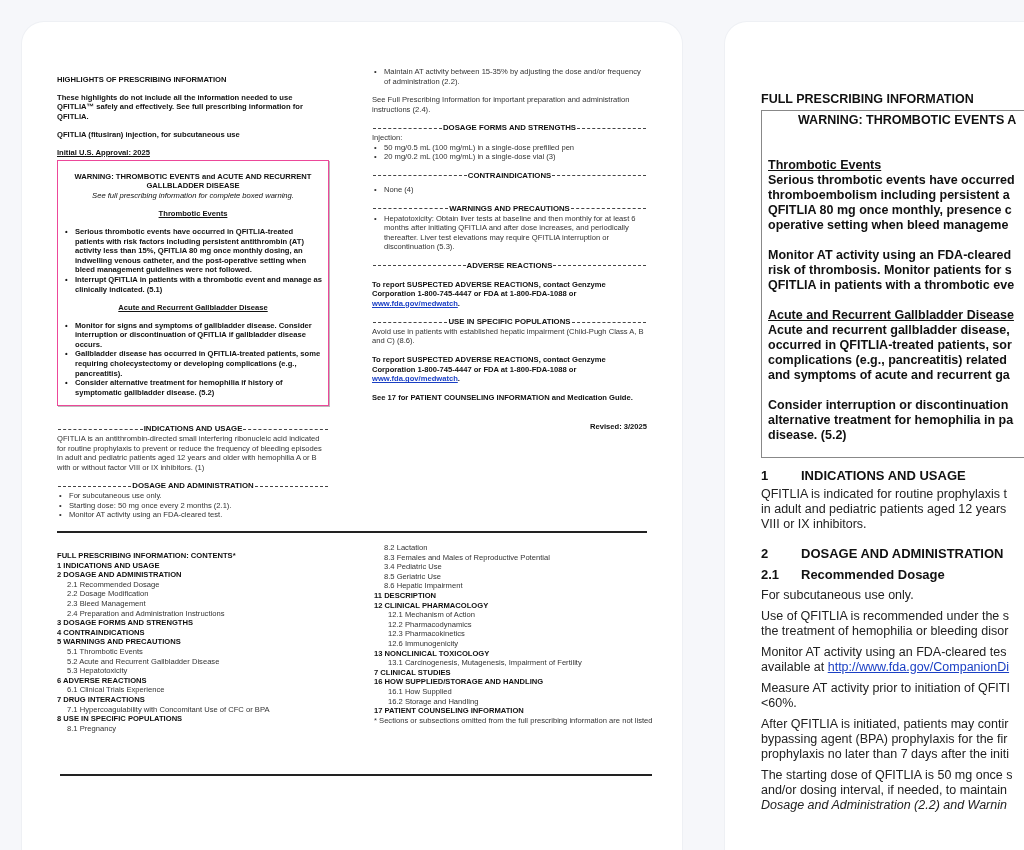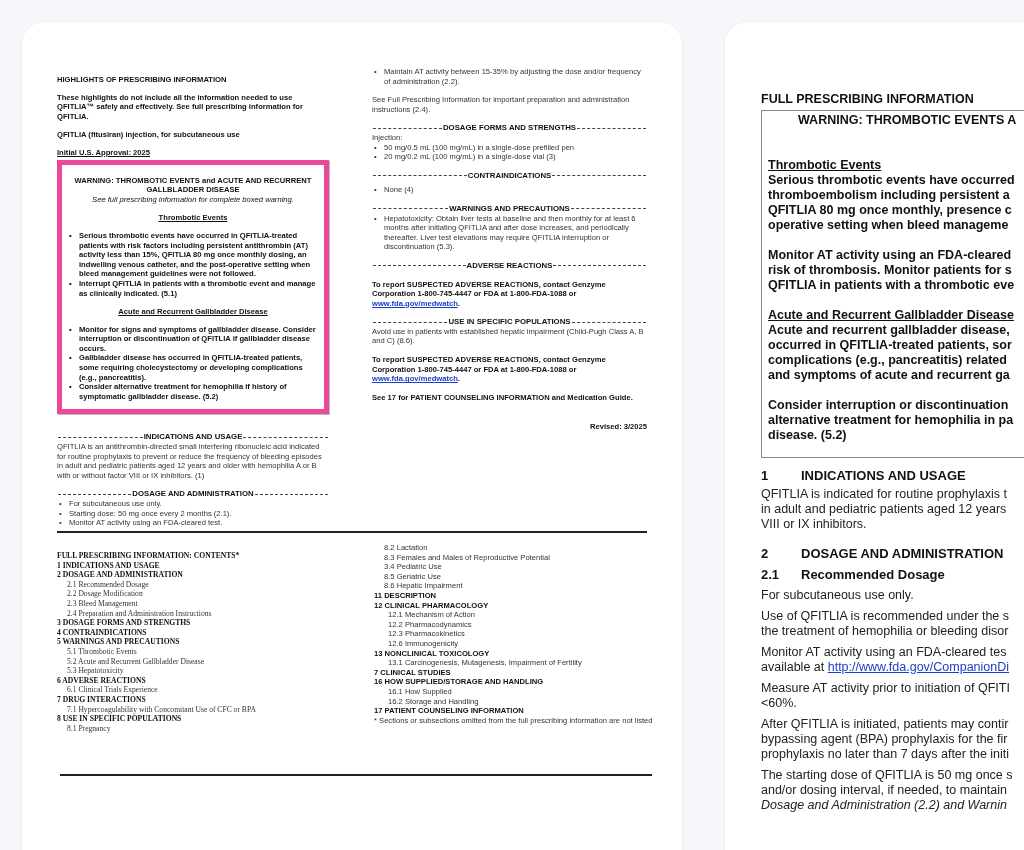--- a/index.html
+++ b/index.html
@@ -23,39 +23,39 @@
   #hl-left { left: 35px; top: 45px; width: 272px; }
   #hl-right { left: 350px; top: 45px; width: 275px; }
   .b { font-weight: bold; margin-top: 8px; }
   .u { text-decoration: underline; }
   .i { font-style: italic; }
   .gray { color: #333; }
   p { margin: 0; }
   .mt { margin-top: 9px; }
   .mt-s { margin-top: 5px; }
   .boxed {
-    border: 5px solid #ec4899; margin-top: 2px; padding: 3px 5px 8px 5px;
+    border: 1px solid #ec4899; margin-top: 2px; padding: 3px 5px 8px 5px;
     box-shadow: 1px 1px 0 #bbb;
   }
   .center { text-align: center; }
   ul { margin: 0; padding: 0 0 0 12px; list-style: none; }
   ul li { position: relative; }
   ul li::before { content: "\2022"; position: absolute; left: -10px; }
   .dash-head {
     font-weight: bold; white-space: nowrap; overflow: hidden;
     display: flex; align-items: center; font-size: 7.8px;
   }
   .dash-head .dash { flex: 1; border-top: 1px dashed #444; height: 0; margin: 0 1px; }
   a.link { color: #1a3fc4; text-decoration: underline; font-weight: bold; }
   .revised { text-align: right; font-weight: bold; margin-top: 20px; }
   .hrule { position: absolute; height: 2px; background: #222; }
 
   
   .toc { position: absolute; font-size: 7.6px; line-height: 9.6px; }
-  #toc-left { left: 35px; top: 521px; width: 300px; font-family: Liberation Serif, serif; }
+  #toc-left { left: 35px; top: 521px; width: 300px; }
   #toc-right { left: 352px; top: 521px; width: 280px; }
   .toc .sec { font-weight: bold; }
   .toc .sub { padding-left: 10px; color: #333; }
   .toc .sub2 { padding-left: 14px; color: #333; }
 
   
   #fpi { position: absolute; left: 36px; top: 70px; width: 300px; font-size: 12.5px; line-height: 15px; white-space: nowrap; }
   #fpi .title { font-weight: bold; font-size: 12.5px; }
   #fpi .warnbox {
     border: 1px solid #888; border-right: none; margin-top: 3px; padding: 2px 0 14px 6px;

